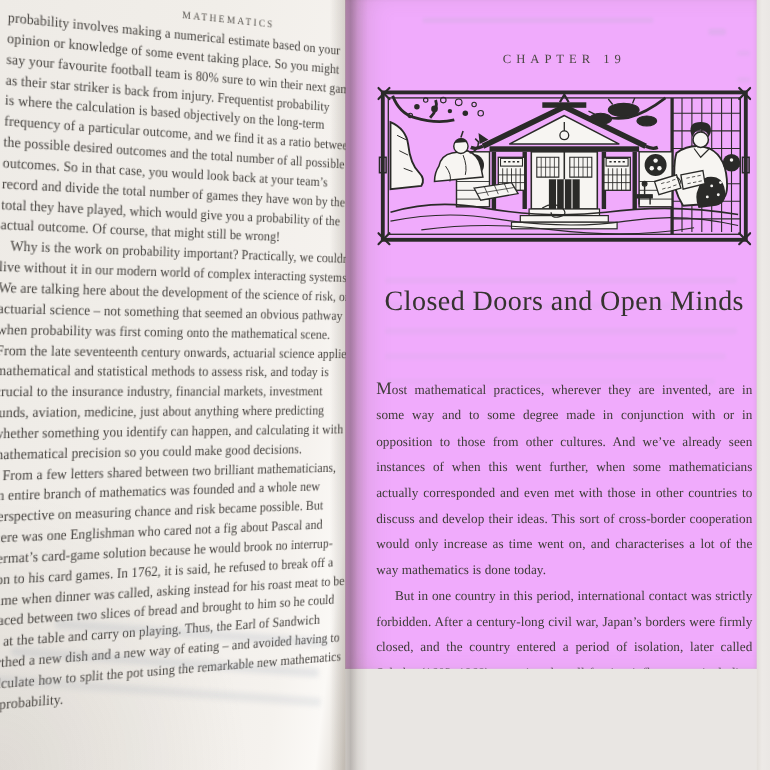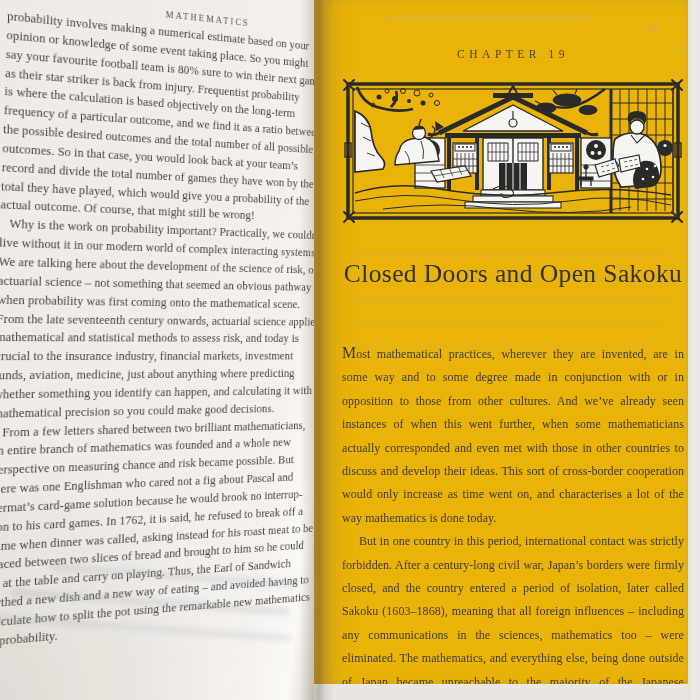--- a/index.html
+++ b/index.html
@@ -43,22 +43,22 @@
 
   
   .gutter{
     position:absolute;left:300px;top:0;width:34px;height:700px;z-index:5;
     background:linear-gradient(90deg,rgba(60,50,42,0) 0%,rgba(90,78,66,.20) 40%,rgba(55,46,40,.26) 55%,rgba(90,78,66,.10) 75%,rgba(60,50,42,0) 100%);
     pointer-events:none;
   }
 
   
   .right-page{
-    position:absolute;left:314px;top:0;width:374px;height:684px;overflow:hidden;
-    background:#eab308;
+    position:absolute;left:314px;top:0;width:374px;height:608px;overflow:hidden;
+    background:#f0abfc;
     box-shadow:inset 26px 0 30px -18px rgba(110,95,80,.45), inset -2px 0 4px -2px rgba(150,140,130,.30);
   }
   .edge-strip{
     position:absolute;left:688px;top:0;width:12px;height:700px;
     background:linear-gradient(90deg,#e3dfda,#edeae7 40%,#eae7e4);
   }
   .right-content{
     position:absolute;left:28px;top:0;width:342px;height:700px;
   }
   .chapter-label{
@@ -285,21 +285,21 @@
 
           <g fill="none" stroke="#2a2a28">
             <path d="M12,116 q40,-12 84,-4 q60,10 112,4 q60,-8 120,2" stroke-width="1.5"></path>
             <path d="M12,124 q50,-10 96,-2 q64,10 118,2 q50,-8 102,4" stroke-width="1"></path>
             <path d="M40,132 q60,-8 120,0 q70,8 128,-2" stroke-width="1"></path>
             <path d="M150,112 q10,-6 18,0 q6,6 -2,8 q-8,2 -8,-4" stroke-width="1.1"></path>
           </g>
         </svg>
       </div>
 
-      <h1 class="chapter-title">Closed Doors and Open Sakoku</h1>
+      <h1 class="chapter-title">Closed Doors and Open Minds</h1>
 
       <div class="bodytext">
           <p>Most mathematical practices, wherever they are invented, are in some way and to some degree made in conjunction with or in opposition to those from other cultures. And we’ve already seen instances of when this went further, when some mathematicians actually corresponded and even met with those in other countries to discuss and develop their ideas. This sort of cross-border cooperation would only increase as time went on, and characterises a lot of the way mathematics is done today.</p>
           <p>But in one country in this period, international contact was strictly forbidden. After a century-long civil war, Japan’s borders were firmly closed, and the country entered a period of isolation, later called Sakoku (1603–1868), meaning that all foreign influences – including any communications in the sciences, mathematics too – were eliminated. The mathematics, and everything else, being done outside of Japan became unreachable to the majority of the Japanese population. And behind its closed doors, a very distinctive and very beautiful new mathematics was cultivated, with ideas that were</p>
         </div>
 
     </div>
   </div>
 
   <div class="edge-strip"></div>

